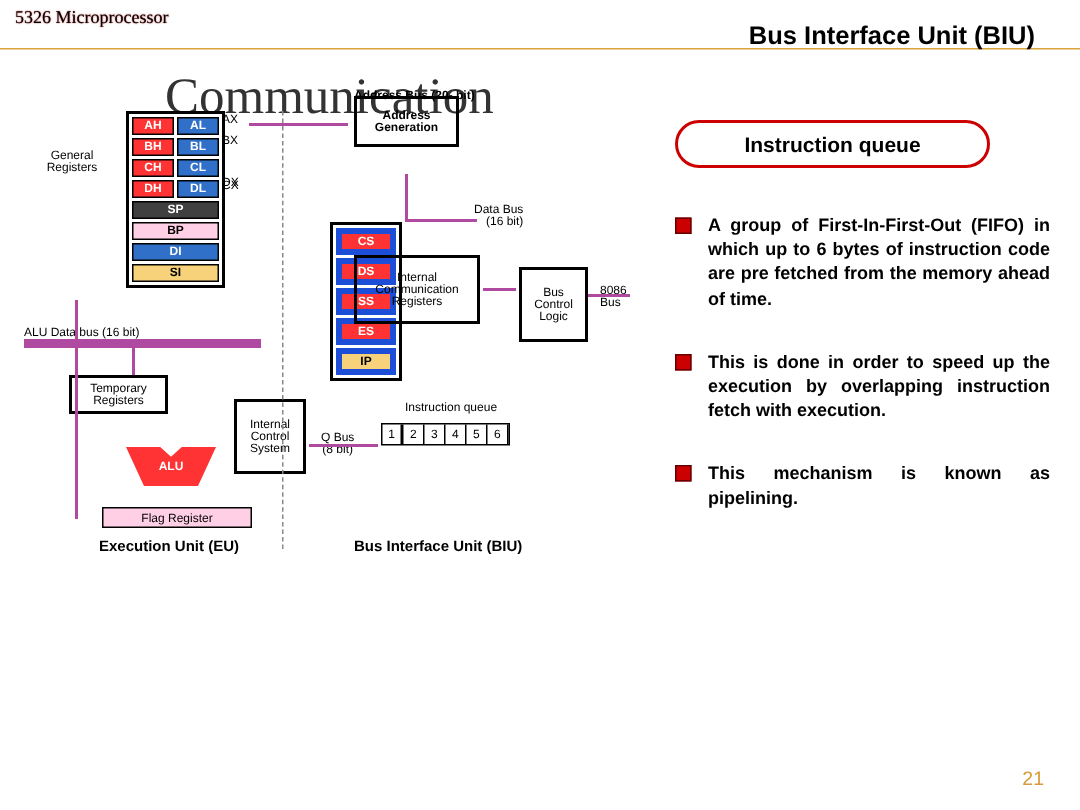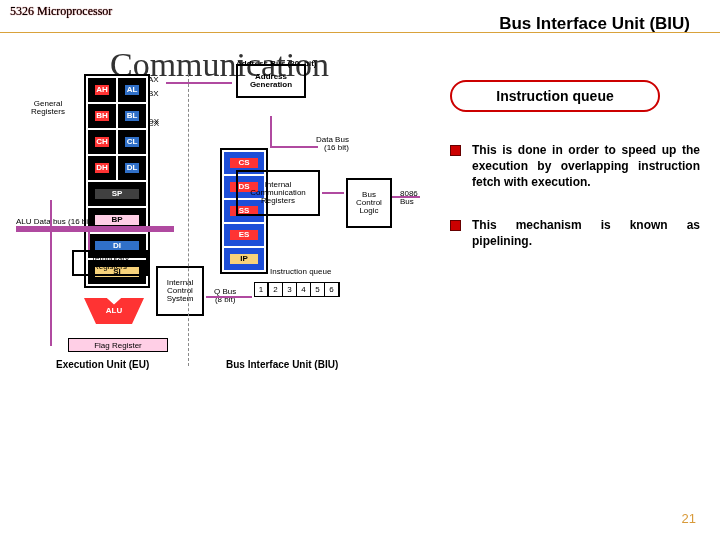--- a/index.html
+++ b/index.html
@@ -52,43 +52,43 @@
   .diag .lbl {
     position: absolute;
     color: #000;
   }
   .diag .wire {
     position: absolute;
     background: #b04aa0;
   }
   
   .regtbl { position:absolute; top:14px; left:78px; border:2px solid #000; }
-  .regtbl td { border:7px solid #000000; width:28px; height:12px; text-align:center; font-size:8px; font-weight:bold; }
+  .regtbl td { border:1px solid #000000; width:28px; height:12px; text-align:center; font-size:8px; font-weight:bold; }
   .red  { background:#f33; color:#fff; }
   .blue { background:#3070c8; color:#fff; }
   .green{ background:#404040; color:#fff; }
   .pink { background:#ffcfe6; }
   .orange{background:#f7d27a;}
   
   .segtbl { position:absolute; top:88px; left:214px; border:2px solid #000;}
-  .segtbl td{ border:6px solid #1d4ed8; width:40px; height:11px; text-align:center; font-size:8px; background:#f33; color:#fff; font-weight:bold;margin-top:42px;}
+  .segtbl td{ border:4px solid #1d4ed8; width:40px; height:11px; text-align:center; font-size:8px; background:#f33; color:#fff; font-weight:bold;margin-top:42px;}
   .segtbl .ip { background:#f7d27a; color:#000;}
   
   .box { position:absolute; border:2px solid #000; text-align:center; font-size:8px;
          display:flex; align-items:center; justify-content:center; }
   .alu {
     position:absolute; left:78px; top:238px; width:60px; height:26px;
     background:#f33; color:#fff; font-weight:bold;
     clip-path: polygon(0 0, 38% 0, 50% 25%, 62% 0, 100% 0, 80% 100%, 20% 100%);
     display:flex; align-items:center; justify-content:center;
     font-size:8px;
   }
   .flag { position:absolute; top:278px; left:62px; width:100px; height:14px; background:#ffcfe6; border:1px solid #000; text-align:center; font-size:8px; line-height:14px;}
   .dash { position:absolute; border-left:1px dashed #888; }
-  .biu-lbl, .eu-lbl { position:absolute; font-weight:bold; font-size:10px; }
+  .biu-lbl, .eu-lbl { position:absolute; font-weight:bold; font-size:10px;margin-left:10px; }
   .q { position:absolute; border:1px solid #000; display:flex; }
   .q div { width:14px; height:13px; border-right:1px solid #000; text-align:center; font-size:8px; line-height:13px;}
   .q div:first-child{ border-right:2px solid #000; font-size:8px;}
 
   
   .rcol {
     position: absolute;
     top: 80px; right: 20px;
     width: 250px;
   }
@@ -212,21 +212,21 @@
   <div class="lbl" style="top:76px;left:310px;white-space:pre-line;text-align:right">Data Bus
 (16 bit)</div>
 
   <div class="box" style="top:110px;left:230px;width:84px;height:46px;white-space:pre-line">Internal
 Communication
 Registers</div>
 
   <div class="lbl" style="top:158px;left:10px;font-size:8px">ALU Data bus (16 bit)</div>
   <div class="wire" style="top:166px;left:10px;width:158px;height:6px"></div>
 
-  <div class="box" style="top:190px;left:66px;width:76px;height:26px;white-space:pre-line">Temporary
+  <div class="box" style="top:190px;left:40px;width:66px;height:26px;white-space:pre-line">Temporary
 Registers</div>
 
   <div class="box" style="top:206px;left:150px;width:48px;height:50px;white-space:pre-line">Internal
 Control
 System</div>
 
   <div class="lbl" style="top:228px;left:208px;white-space:pre-line;text-align:center">Q Bus
 (8 bit)</div>
 
   <div class="lbl" style="top:208px;left:264px">Instruction queue</div>
@@ -261,18 +261,19 @@
   <div class="wire" style="top:262px;left:44px;width:2px;height:24px"></div>
   <div class="wire" style="top:140px;left:44px;width:2px;height:146px"></div>
 
   <div class="eu-lbl" style="top:300px;left:50px">Execution Unit (EU)</div>
   <div class="biu-lbl" style="top:300px;left:220px">Bus Interface Unit (BIU)</div>
 </div>
 
 <div class="rcol">
   <div class="badge-title">Instruction queue</div>
   <ul class="blist">
+    <li>A group of First-In-First-Out (FIFO) in which up to 6 bytes of instruction code are pre fetched from the memory ahead of time.</li>
     <li>This is done in order to speed up the execution by overlapping instruction fetch with execution.</li>
     <li>This mechanism is known as pipelining.</li>
   </ul>
 </div>
 
 <div class="slide-num">21</div>
 
 </body></html>

